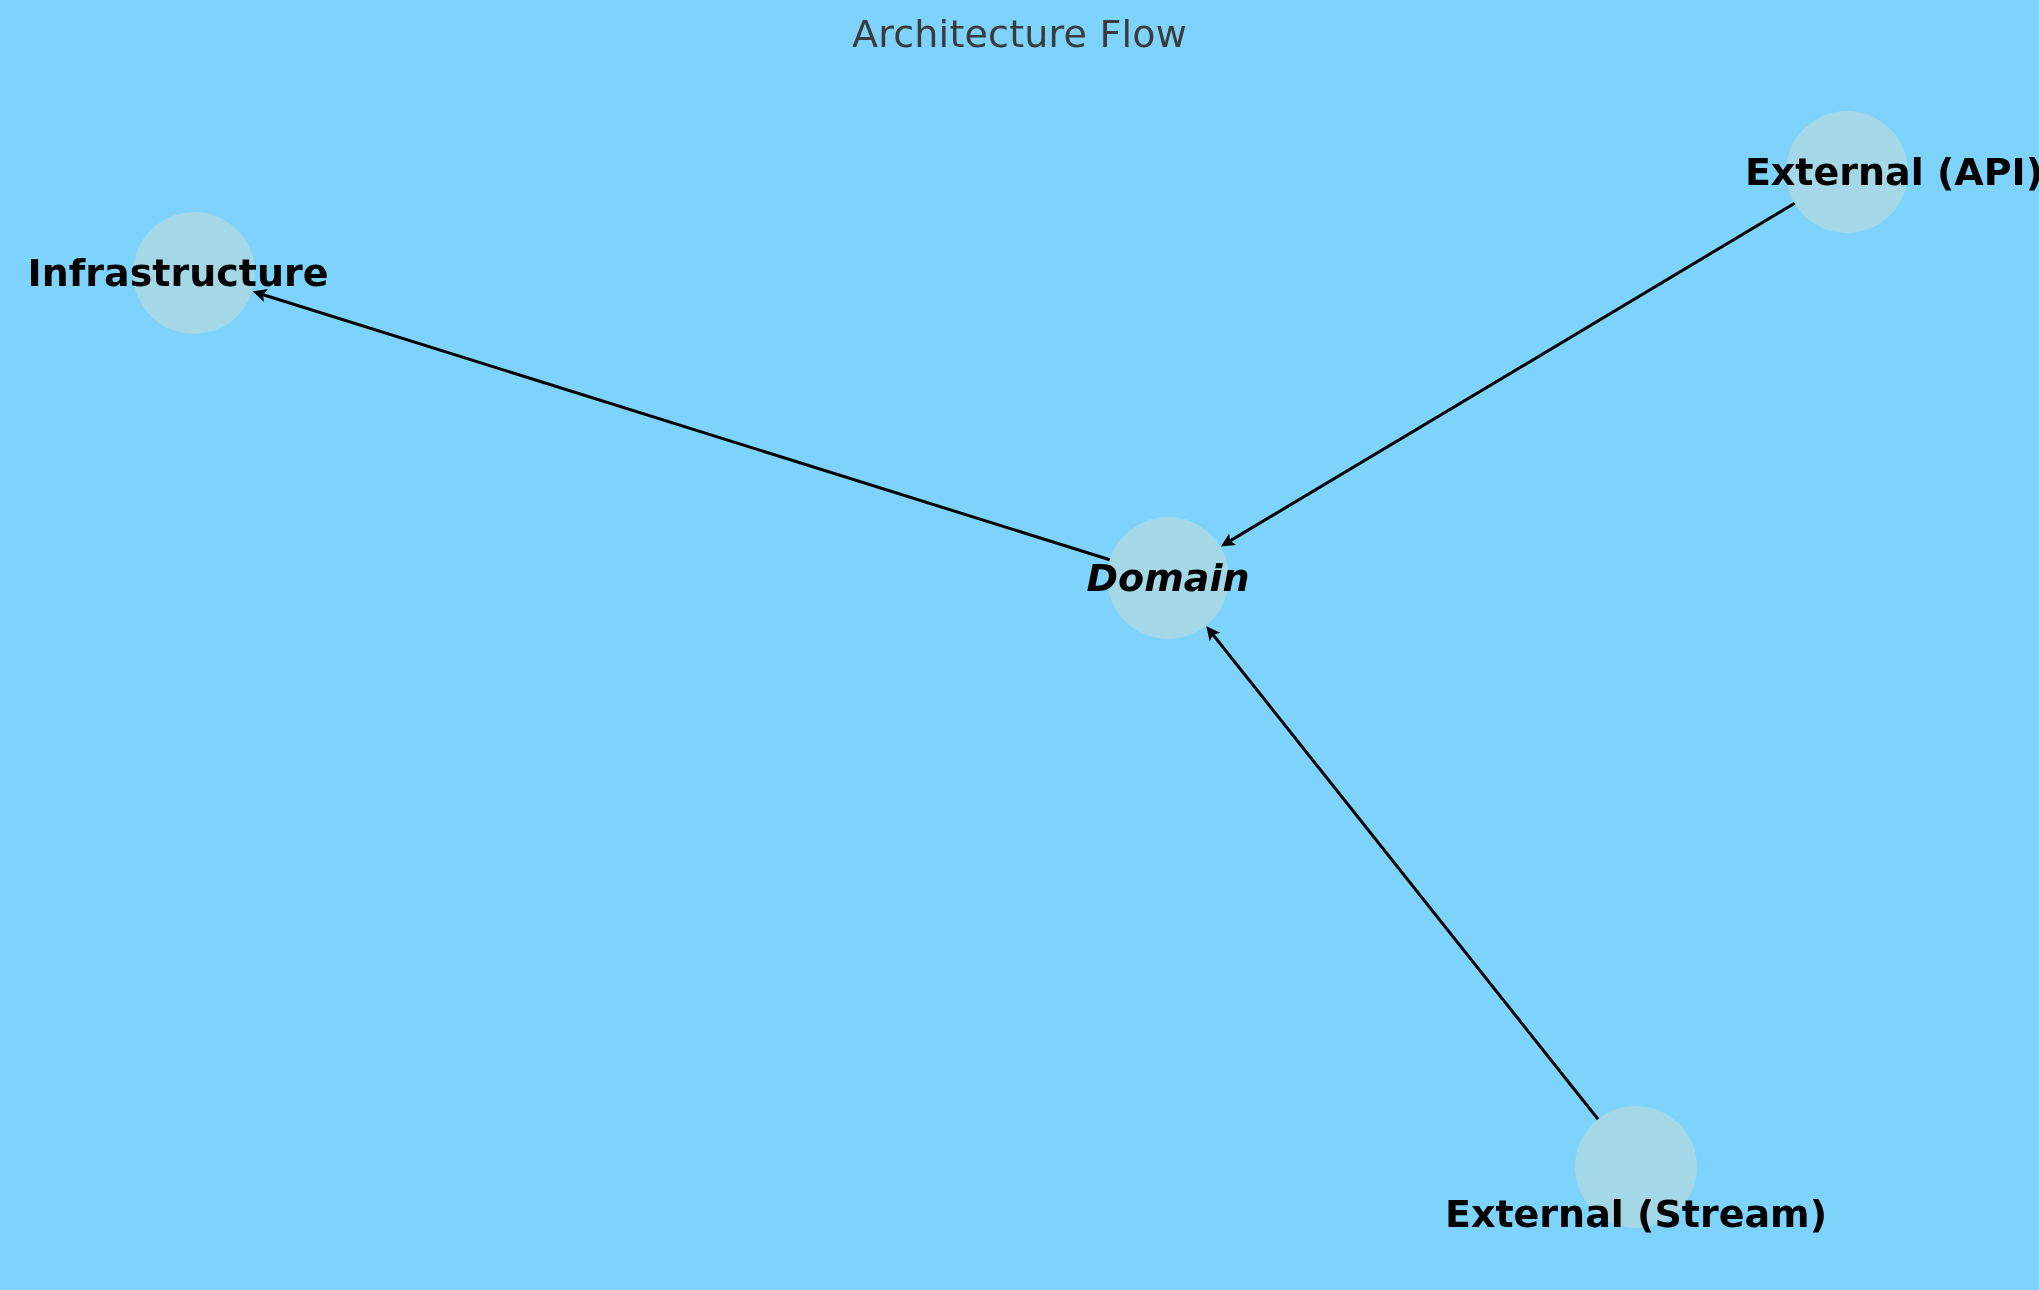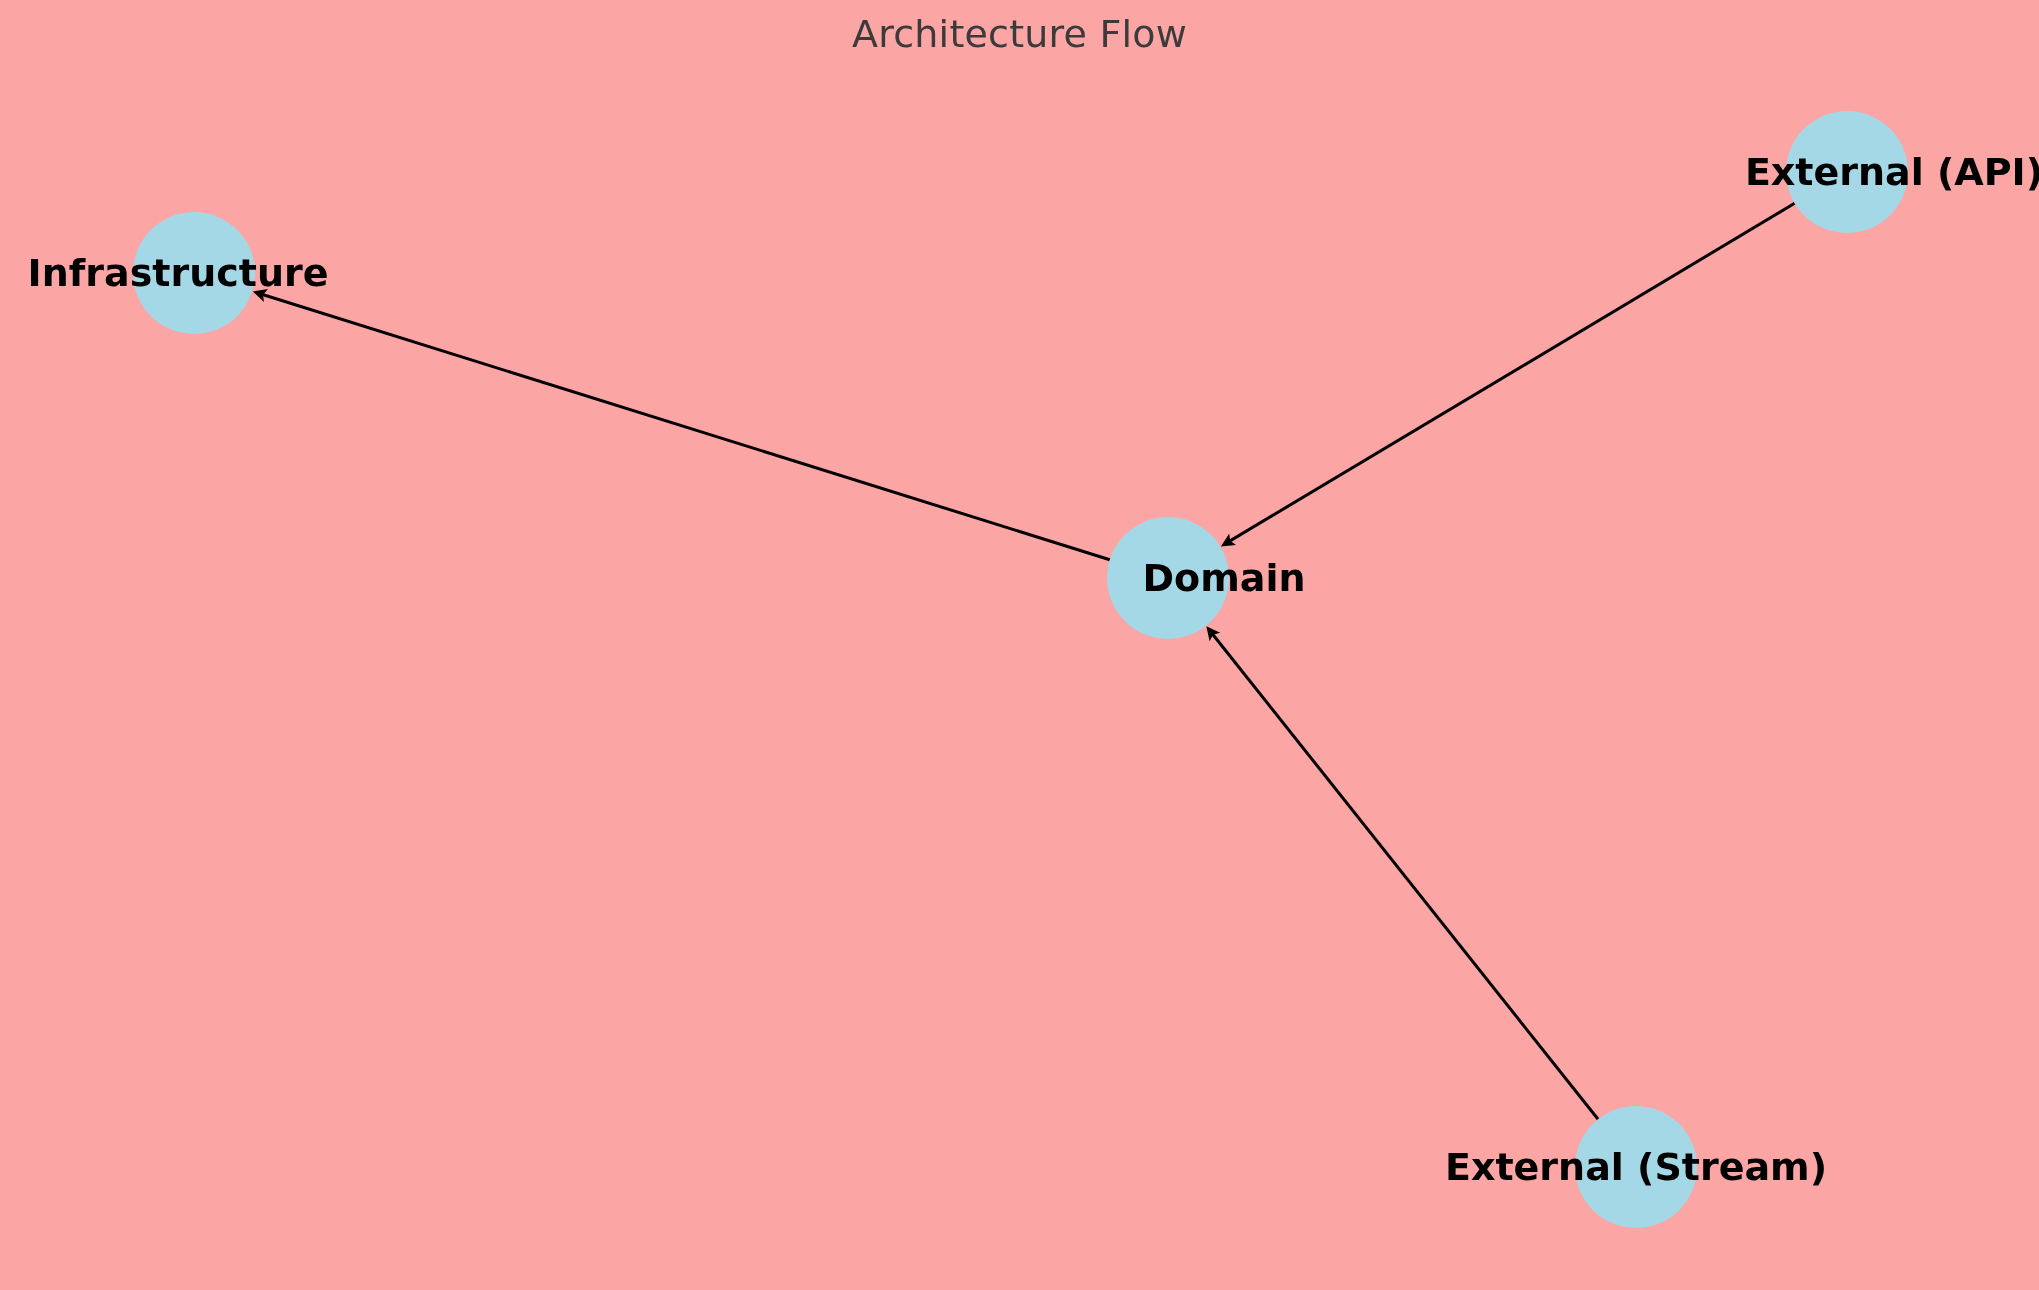--- a/index.html
+++ b/index.html
@@ -8,21 +8,21 @@
     padding: 0;
     background: #ffffff;
   }
   body {
     font-family: "DejaVu Sans", sans-serif;
   }
   #canvas {
     position: relative;
     width: 2039px;
     height: 1290px;
-    background: #fca5a5;
+    background: #7dd3fc;
     overflow: hidden;
   }
   #graph-title {
     position: absolute;
     left: 0;
     right: 0;
     top: 14px;
     text-align: center;
     font-family: "DejaVu Sans", sans-serif;
     font-size: 38px;
@@ -78,18 +78,18 @@
   </svg>
 
   <div id="nodes-group">
       <div class="node" style="left: 194px; top: 273px; width: 122px; height: 122px; background: rgb(165, 216, 230);"></div>
       <div class="node" style="left: 1168px; top: 578px; width: 122px; height: 122px; background: rgb(165, 216, 230);"></div>
       <div class="node" style="left: 1847px; top: 172px; width: 122px; height: 122px; background: rgb(165, 216, 230);"></div>
       <div class="node" style="left: 1636px; top: 1167px; width: 122px; height: 122px; background: rgb(165, 216, 230);"></div>
     </div>
   <div id="labels-group">
       <div class="node-label" style="left: 178px; top: 273px; color: rgb(0, 0, 0);">Infrastructure</div>
-      <div class="node-label" style="left: 1224px; top: 578px; color: rgb(0, 0, 0);">Domain</div>
+      <div class="node-label" style="left: 1168px; top: 578px; color: rgb(0, 0, 0); font-style: italic;">Domain</div>
       <div class="node-label" style="left: 1847px; top: 172px; color: rgb(0, 0, 0); margin-left: 47px;">External (API)</div>
-      <div class="node-label" style="left: 1636px; top: 1167px; color: rgb(0, 0, 0);">External (Stream)</div>
+      <div class="node-label" style="left: 1636px; top: 1214px; color: rgb(0, 0, 0);">External (Stream)</div>
     </div>
 
 </div>
 
 </body></html>

